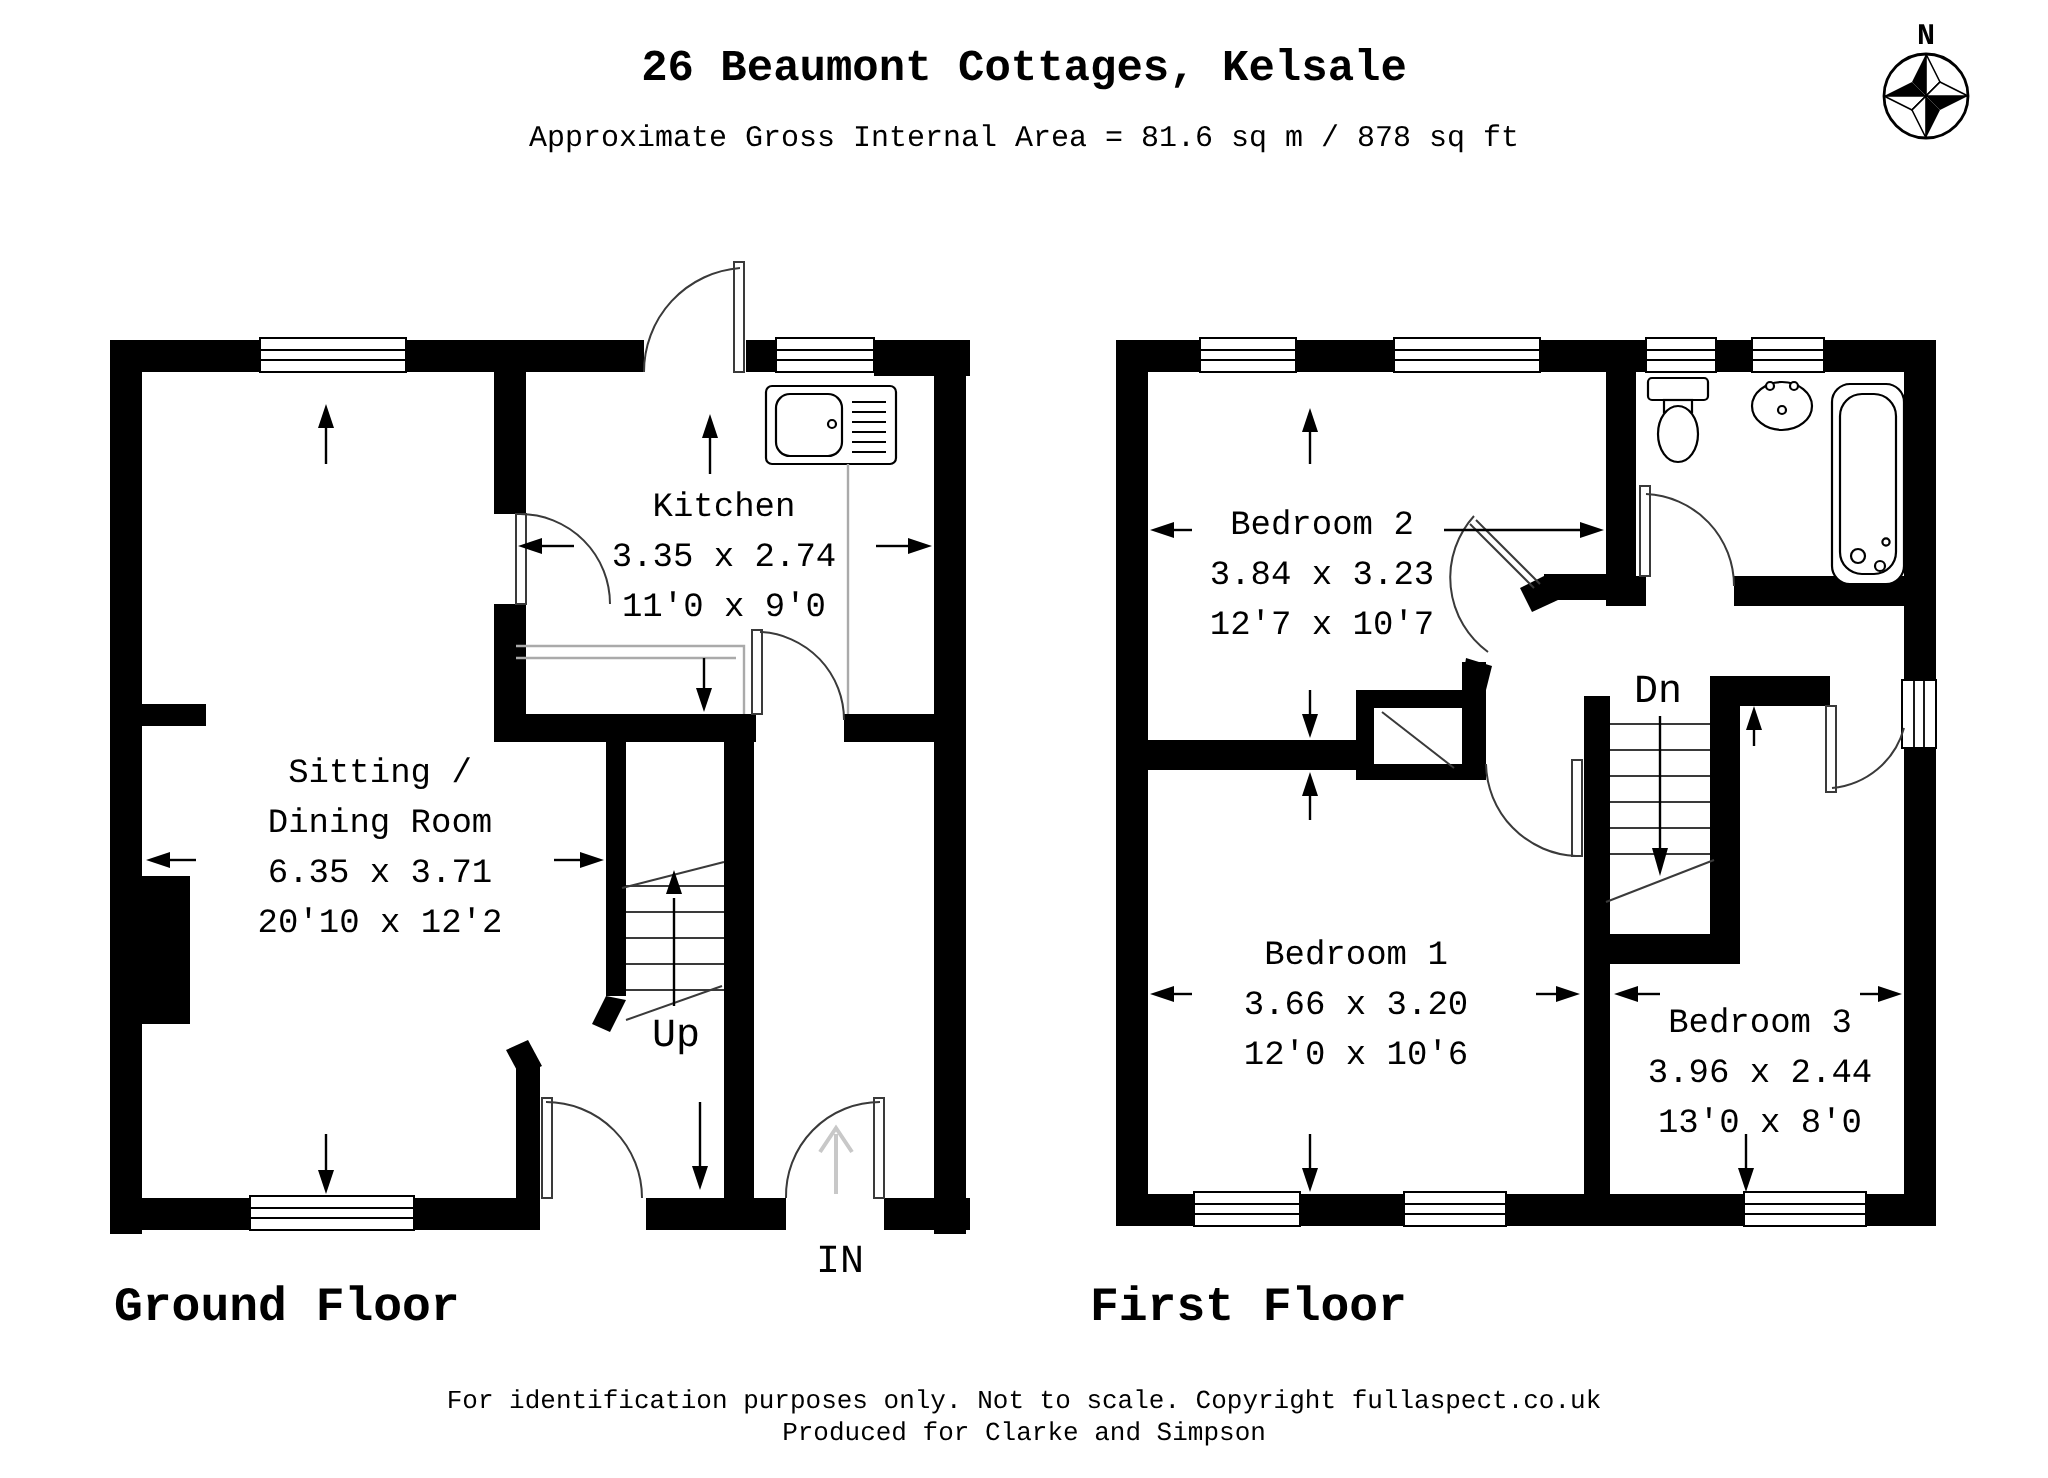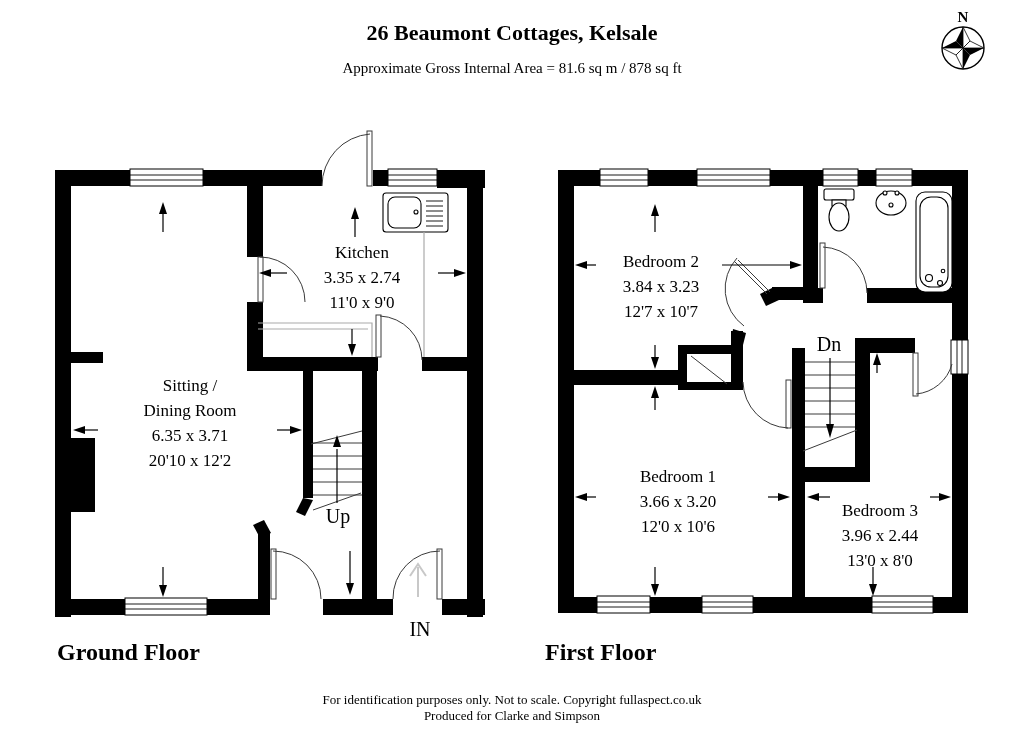--- a/index.html
+++ b/index.html
@@ -1,17 +1,17 @@
 <!DOCTYPE html>
 <html><head>
 <meta charset="utf-8">
 <style>
   html,body{margin:0;padding:0;background:#ffffff;}
   .page{position:relative;width:1024px;height:739px;background:#ffffff;overflow:hidden;
-        font-family:Liberation Serif, serif;}
+        font-family:Liberation Mono, monospace;}
   svg{position:absolute;left:0;top:0;}
   .wall{fill:#000000;stroke:none;}
   .win{fill:#ffffff;stroke:#000000;stroke-width:1;}
   .winline{stroke:#000000;stroke-width:0.9;}
   .leaf{fill:#ffffff;stroke:#3a3a3a;stroke-width:1;}
   .arc{fill:none;stroke:#3a3a3a;stroke-width:1;}
   .thin{fill:none;stroke:#3a3a3a;stroke-width:1;}
   .lite{fill:none;stroke:#aaaaaa;stroke-width:1.2;}
   .fix{fill:#ffffff;stroke:#000000;stroke-width:1.1;}
   .arr line{stroke:#000000;stroke-width:1.2;}

